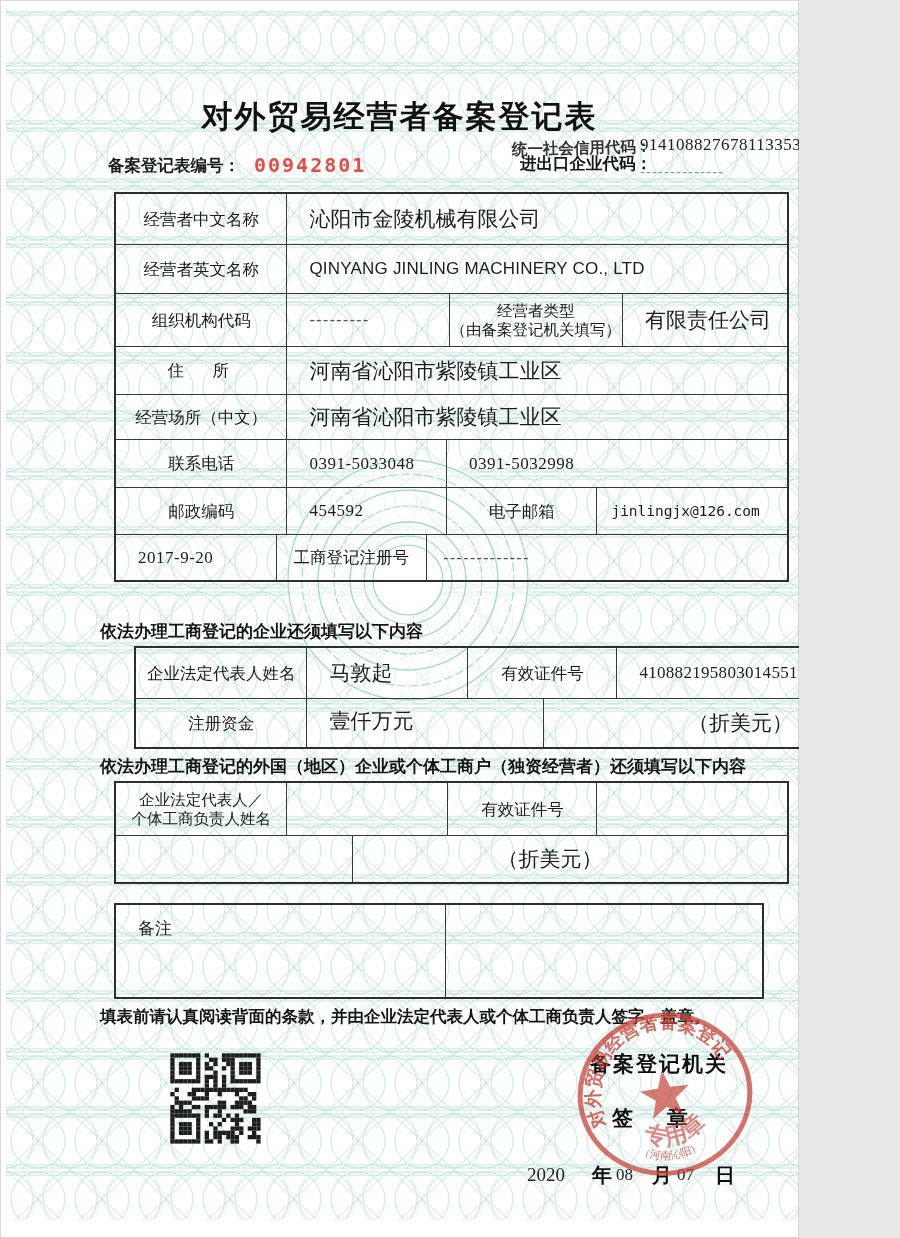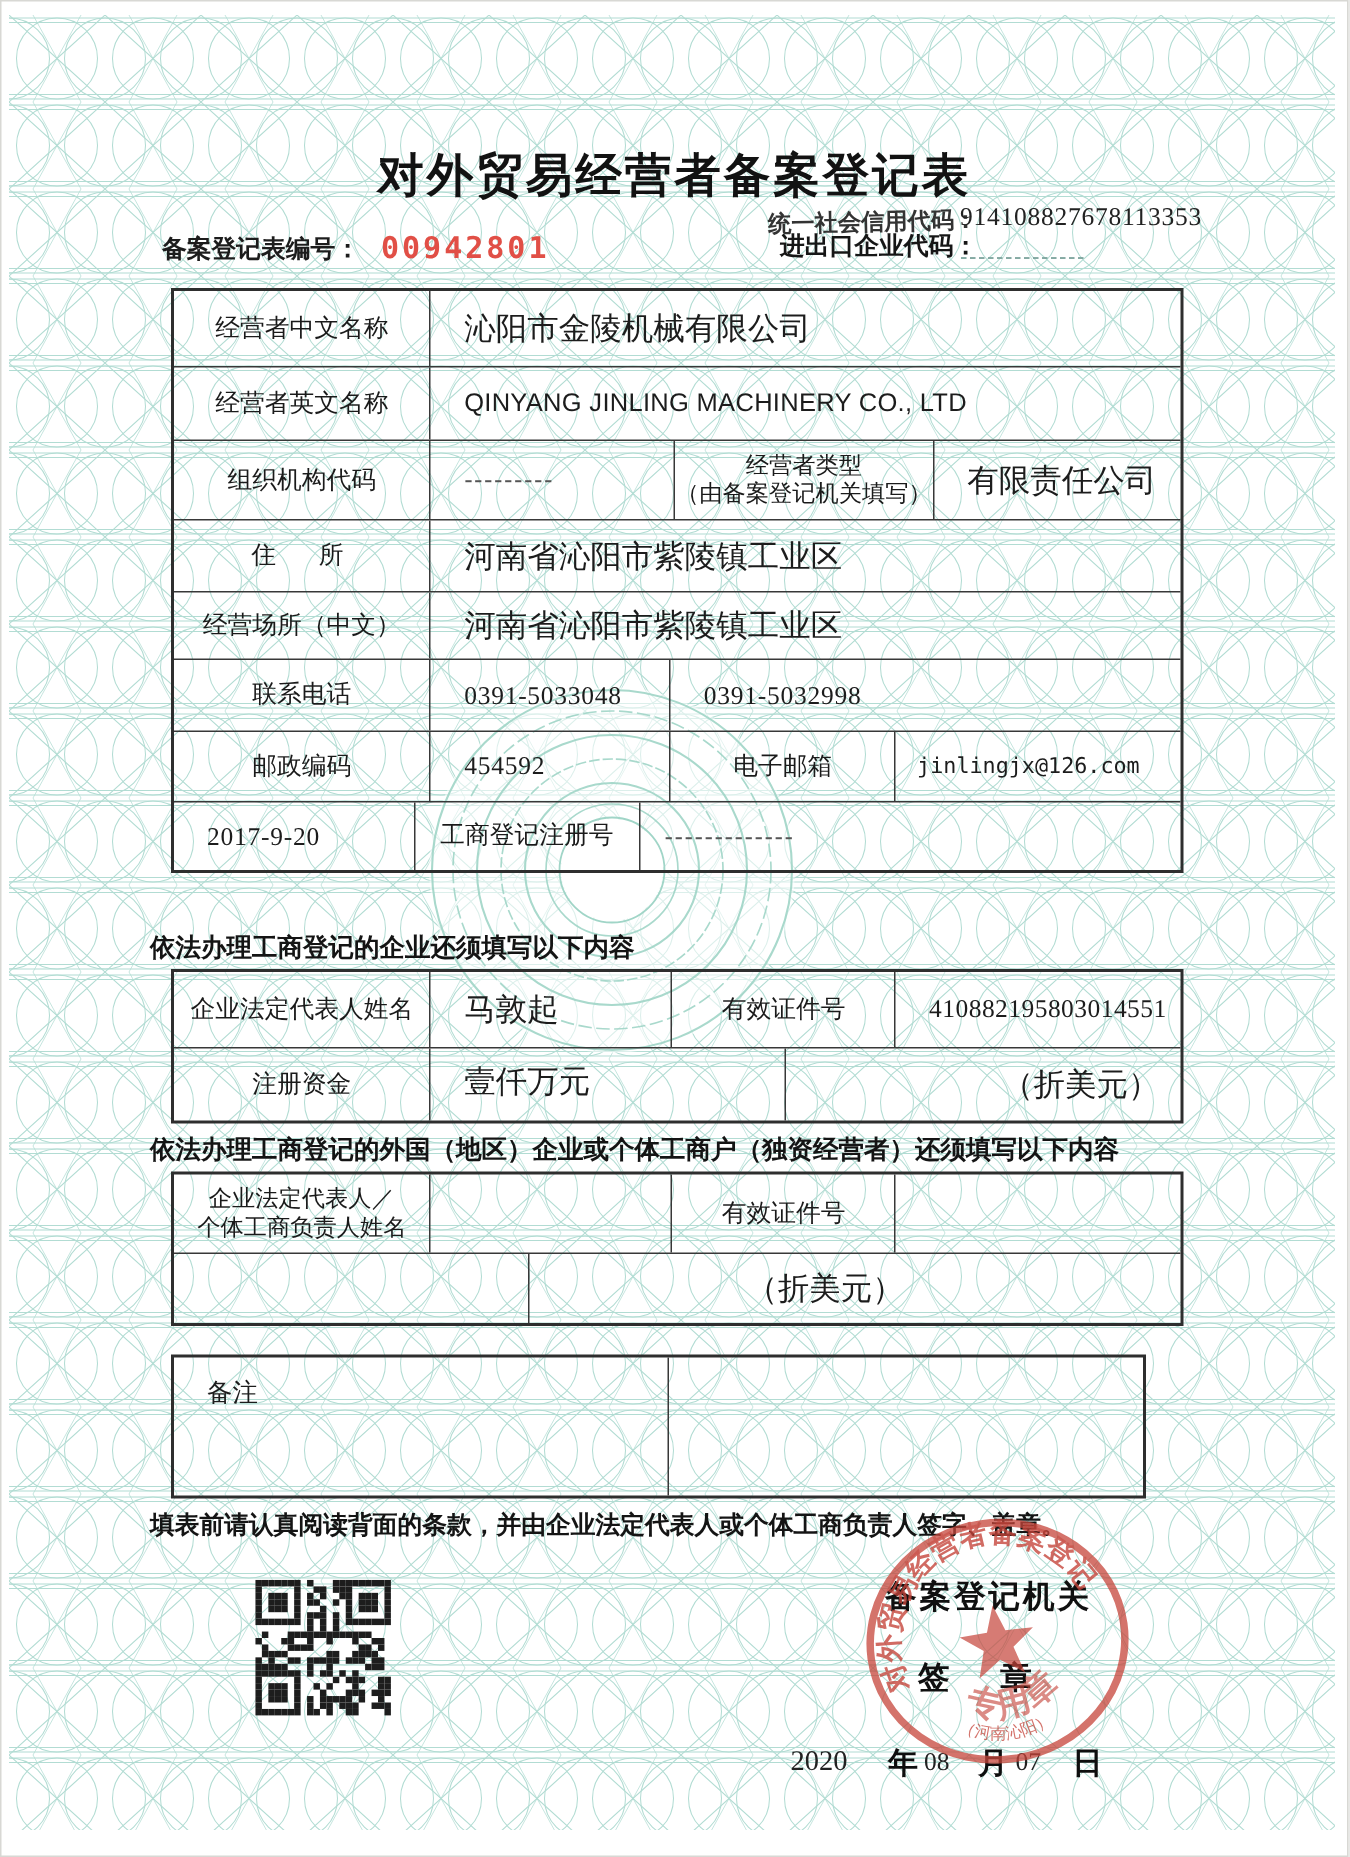--- a/index.html
+++ b/index.html
@@ -1,17 +1,17 @@
 <!DOCTYPE html>
 <html><head>
 <meta charset="utf-8">
 <style>
   html,body{margin:0;padding:0;}
   body{background:#e8e8e6;font-family:"Liberation Sans",sans-serif;}
-  .page{position:relative;width:899px;height:1238px;background:#ffffff;overflow:hidden;
+  .page{position:relative;width:799px;height:1238px;background:#ffffff;overflow:hidden;
         box-shadow:inset 0 0 0 1px #d8d8d4;color:#1c1c1c;}
   .bg{position:absolute;left:6px;top:10px;width:884px;height:1210px;z-index:0;}
   .layer{position:absolute;z-index:2;}
   .title{left:0;right:0;top:96px;text-align:center;font-size:31px;font-weight:900;
          letter-spacing:2px;color:#121212;}
   .regno{left:108px;top:153px;font-size:16.5px;font-weight:700;}
   .regno .num{font-family:"DejaVu Sans Mono",monospace;font-weight:700;font-size:20px;
               color:#e0ization;color:#e14f46;letter-spacing:2px;margin-left:14px;vertical-align:-1px;}
   .codes{left:512px;top:138px;width:330px;height:56px;}
   .codes .l1{position:absolute;left:0;top:0;font-size:15.5px;font-weight:600;color:#333;transform:rotate(-1.2deg);}
@@ -127,21 +127,21 @@
       <div class="cell val mono" style="width:28.4%;padding-left:14px;">jinlingjx@126.com</div>
     </div>
     <div class="t-row" style="height:45px;">
       <div class="cell val serif" style="width:23.8%">2017-9-20</div>
       <div class="cell lab" style="width:22.4%">工商登记注册号</div>
       <div class="cell val dash" style="width:28.4%;padding-left:16px;">-------------</div>
     </div>
   </div>
 
   <div class="layer shead" style="left:100px;top:620px;">依法办理工商登记的企业还须填写以下内容</div>
-  <div class="tbl" style="top:646px;">
+  <div class="tbl" style="top:646px;margin-left:20px;">
     <div class="t-row" style="height:50px;">
       <div class="cell lab" style="width:25.4%">企业法定代表人姓名</div>
       <div class="cell val" style="width:24.0%">马敦起</div>
       <div class="cell lab" style="width:22.2%">有效证件号</div>
       <div class="cell val serif" style="width:28.4%;letter-spacing:0.3px;">410882195803014551</div>
     </div>
     <div class="t-row" style="height:48px;">
       <div class="cell lab" style="width:25.4%">注册资金</div>
       <div class="cell val" style="width:35.2%;align-items:flex-start;padding-top:8px;">壹仟万元</div>
       <div class="cell val right" style="width:39.4%">（折美元）</div>

